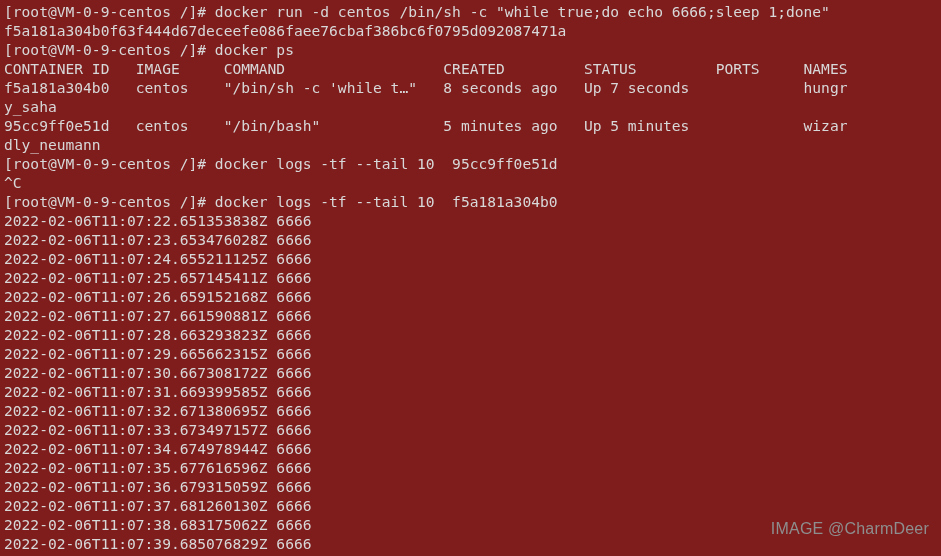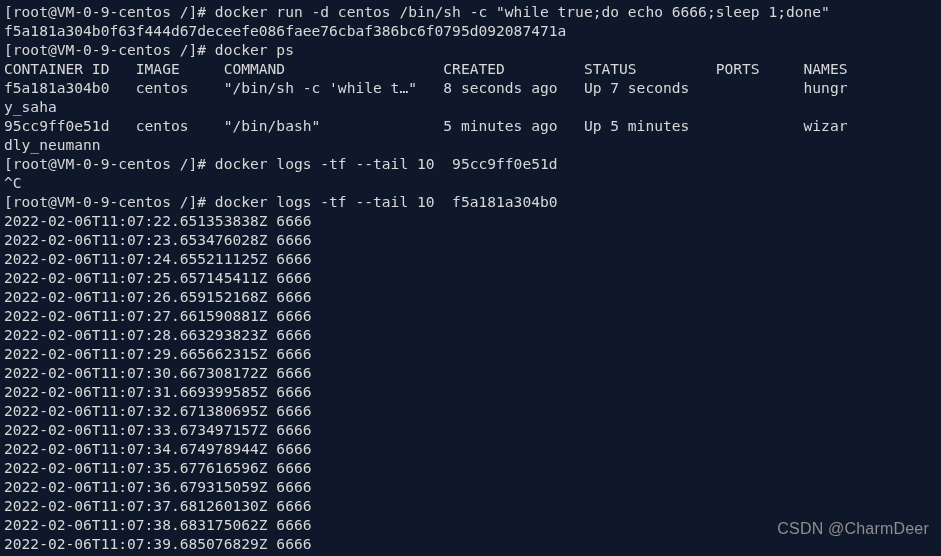--- a/index.html
+++ b/index.html
@@ -11,21 +11,21 @@
   body {
     width: 941px;
     height: 556px;
     overflow: hidden;
     font-family: "DejaVu Sans Mono", "Liberation Mono", monospace;
   }
   #terminal {
     position: relative;
     width: 941px;
     height: 556px;
-    background: #0f172a;
+    background: #7f1d1d;
     color: #d4d4d4;
     padding: 0;
     box-sizing: border-box;
     overflow: hidden;
   }
   .screen {
     position: absolute;
     left: 4px;
     top: 2px;
     width: 937px;
@@ -53,14 +53,14 @@
     letter-spacing: 0.2px;
     white-space: pre;
     pointer-events: none;
   }
 </style>
 </head>
 <body>
 
 <div id="terminal">
   <div class="screen"><div class="line">[root@VM-0-9-centos /]# docker run -d centos /bin/sh -c "while true;do echo 6666;sleep 1;done"</div><div class="line">f5a181a304b0f63f444d67deceefe086faee76cbaf386bc6f0795d092087471a</div><div class="line">[root@VM-0-9-centos /]# docker ps</div><div class="line">CONTAINER ID   IMAGE     COMMAND                  CREATED         STATUS         PORTS     NAMES</div><div class="line">f5a181a304b0   centos    "/bin/sh -c 'while t…"   8 seconds ago   Up 7 seconds             hungr</div><div class="line">y_saha</div><div class="line">95cc9ff0e51d   centos    "/bin/bash"              5 minutes ago   Up 5 minutes             wizar</div><div class="line">dly_neumann</div><div class="line">[root@VM-0-9-centos /]# docker logs -tf --tail 10  95cc9ff0e51d</div><div class="line">^C</div><div class="line">[root@VM-0-9-centos /]# docker logs -tf --tail 10  f5a181a304b0</div><div class="line">2022-02-06T11:07:22.651353838Z 6666</div><div class="line">2022-02-06T11:07:23.653476028Z 6666</div><div class="line">2022-02-06T11:07:24.655211125Z 6666</div><div class="line">2022-02-06T11:07:25.657145411Z 6666</div><div class="line">2022-02-06T11:07:26.659152168Z 6666</div><div class="line">2022-02-06T11:07:27.661590881Z 6666</div><div class="line">2022-02-06T11:07:28.663293823Z 6666</div><div class="line">2022-02-06T11:07:29.665662315Z 6666</div><div class="line">2022-02-06T11:07:30.667308172Z 6666</div><div class="line">2022-02-06T11:07:31.669399585Z 6666</div><div class="line">2022-02-06T11:07:32.671380695Z 6666</div><div class="line">2022-02-06T11:07:33.673497157Z 6666</div><div class="line">2022-02-06T11:07:34.674978944Z 6666</div><div class="line">2022-02-06T11:07:35.677616596Z 6666</div><div class="line">2022-02-06T11:07:36.679315059Z 6666</div><div class="line">2022-02-06T11:07:37.681260130Z 6666</div><div class="line">2022-02-06T11:07:38.683175062Z 6666</div><div class="line">2022-02-06T11:07:39.685076829Z 6666</div></div>
-  <div class="watermark">CSDN @CharmDeer</div>
+  <div class="watermark">IMAGE @CharmDeer</div>
 </div>
 
 </body></html>

